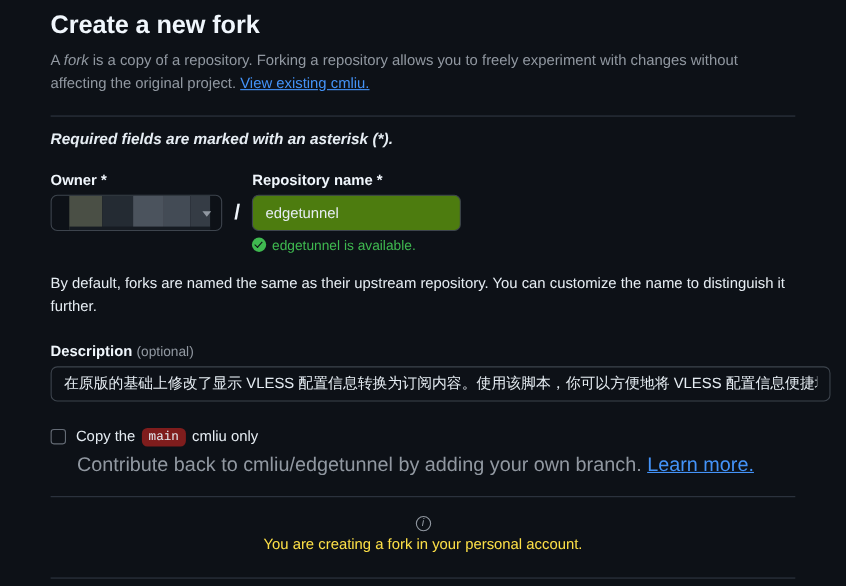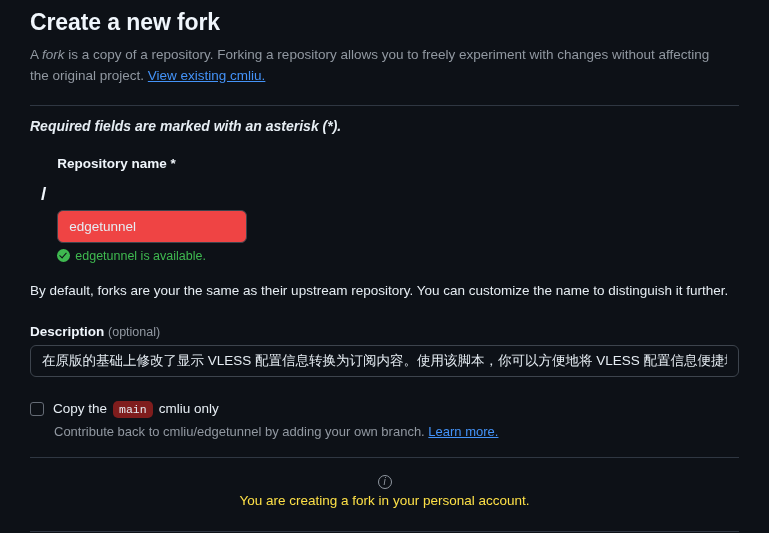--- a/index.html
+++ b/index.html
@@ -13,21 +13,21 @@
   }
   body {
     font-family: "Liberation Sans", sans-serif;
     color: #e6edf3;
     -webkit-font-smoothing: antialiased;
   }
   .page {
     position: relative;
     width: 769px;
     height: 515px;
-    padding: 0 30px;
+    padding: 0 46px;
   }
 
   
   .title {
     font-size: 23px;
     font-weight: bold;
     line-height: 1.3;
     color: #f0f6fc;
     margin: 0;
     padding-top: 8px;
@@ -128,30 +128,29 @@
     color: #f0f6fc;
     margin: 0 11px;
     line-height: 33px;
     padding-top: 21px;
   }
 
   .repo-col { flex: 0 0 auto; }
   .repo-input {
     width: 190px;
     height: 33px;
-    background: #ef4444;
+    background: #4d7c0f;
     border: 1px solid #3d444d;
     border-radius: 6px;
     color: #e6edf3;
     font-family: "Liberation Sans", sans-serif;
     font-size: 13.5px;
     padding: 0 11px;
     outline: none;
     caret-color: #f78166;
-    margin-top: 33px;
   }
   .availability {
     display: flex;
     align-items: flex-start;
     gap: 5px;
     margin-top: 6px;
     font-size: 12.5px;
     color: #3fb950;
   }
   .check-circle {
@@ -226,21 +225,21 @@
   }
   code.branch {
     font-family: "Liberation Mono", monospace;
     font-size: 11.5px;
     background: #7f1d1d;
     color: #e6edf3;
     padding: 2px 6px;
     border-radius: 5px;
   }
   .copy-sub {
-    font-size: 13px;
+    font-size: 18px;
     color: #9198a1;
     margin: 6px 0 0 24px;
   }
 
   .rule-mid { margin-top: 18px; }
 
   
   .info-row {
     display: flex;
     align-items: center;
@@ -300,35 +299,47 @@
   <h1 class="title">Create a new fork</h1>
 
   <p class="lede"><span>A </span><em>fork</em><span> is a copy of a repository. Forking a repository allows you to freely experiment with changes without affecting the original project. </span><a class="link">View existing cmliu.</a></p>
 
   <hr class="rule rule-top">
 
   <p class="required-note">Required fields are marked with an asterisk (*).</p>
 
   <div class="fields-row">
 
+    <div class="owner-col">
+      <label class="field-label">Owner *</label>
+      <div class="owner-select">
+        <span class="redact r1"></span>
+        <span class="redact r2"></span>
+        <span class="redact r3"></span>
+        <span class="redact r4"></span>
+        <span class="redact r5"></span>
+        <span class="redact-under"></span>
+        <span class="caret"></span>
+      </div>
+    </div>
 
     <div class="slash">/</div>
 
     <div class="repo-col">
       <label class="field-label">Repository name *</label>
       <input class="repo-input" type="text" value="edgetunnel" style="">
       <div class="availability">
         <span class="check-circle"></span>
         <span>edgetunnel is available.</span>
       </div>
     </div>
 
   </div>
 
-  <p class="helper">By default, forks are your the same as their upstream repository. You can customize the name to distinguish it further.</p>
+  <p class="helper">By default, forks are named the same as their upstream repository. You can customize the name to distinguish it further.</p>
 
   <div class="desc-block">
     <label class="field-label"><span>Description</span>
       <span class="optional">(optional)</span>
     </label>
     <input class="desc-input" type="text" value="在原版的基础上修改了显示 VLESS 配置信息转换为订阅内容。使用该脚本，你可以方便地将 VLESS 配置信息便捷地转换为订阅内容。" style="">
   </div>
 
   <div class="copy-block">
     <div class="copy-row">

